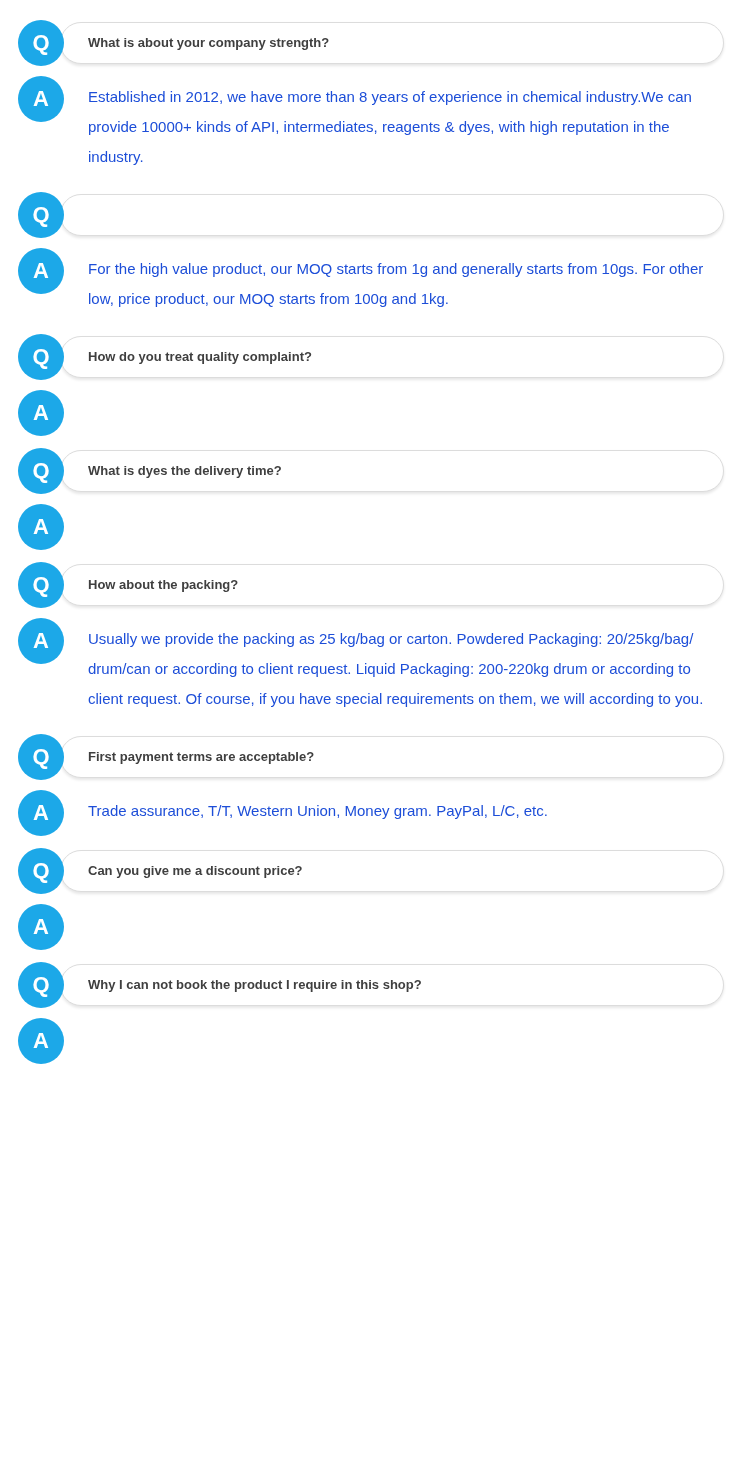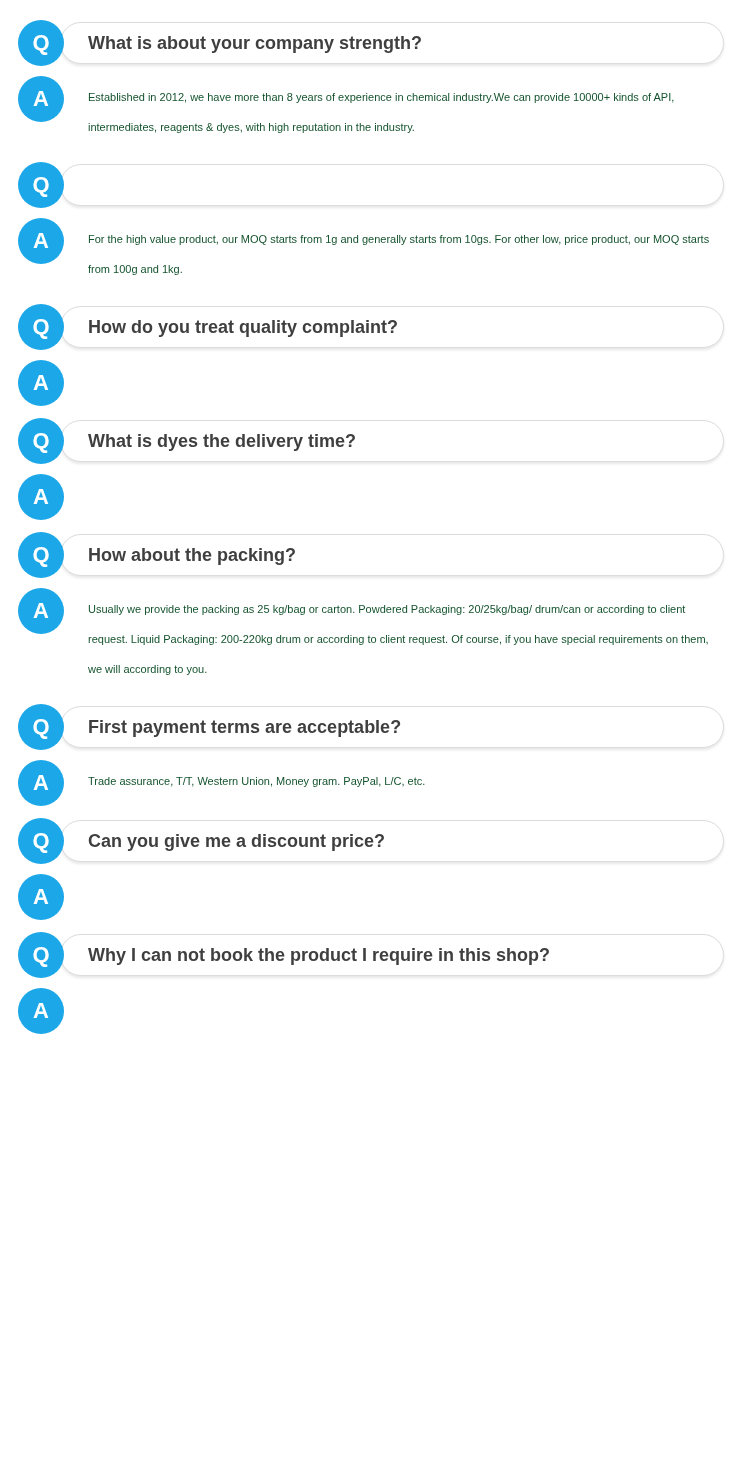--- a/index.html
+++ b/index.html
@@ -45,41 +45,41 @@
     background: #ffffff;
     box-shadow: 0 2px 3px rgba(0,0,0,0.10);
     box-sizing: border-box;
   }
 
   .q-text {
     position: absolute;
     left: 88px;
     right: 48px;
     top: 18px;
-    font-size: 18px;
+    font-size: 13px;
     font-weight: bold;
     color: #3f3f3f;
     line-height: 22px;
     white-space: nowrap;
     overflow: hidden;
     text-overflow: ellipsis;
   }
 
   
   .a-row {
     position: relative;
     padding: 6px 40px 14px 88px;
     box-sizing: border-box;
     min-height: 56px;
   }
 
   .a-text {
-    font-size: 11px;
+    font-size: 15px;
     line-height: 30px;
-    color: #14532d;
+    color: #1d4ed8;
     padding-top: 4px;
   }
 
   
   .badge {
     position: absolute;
     width: 46px;
     height: 46px;
     border-radius: 50%;
     background: #1ca8e8;

